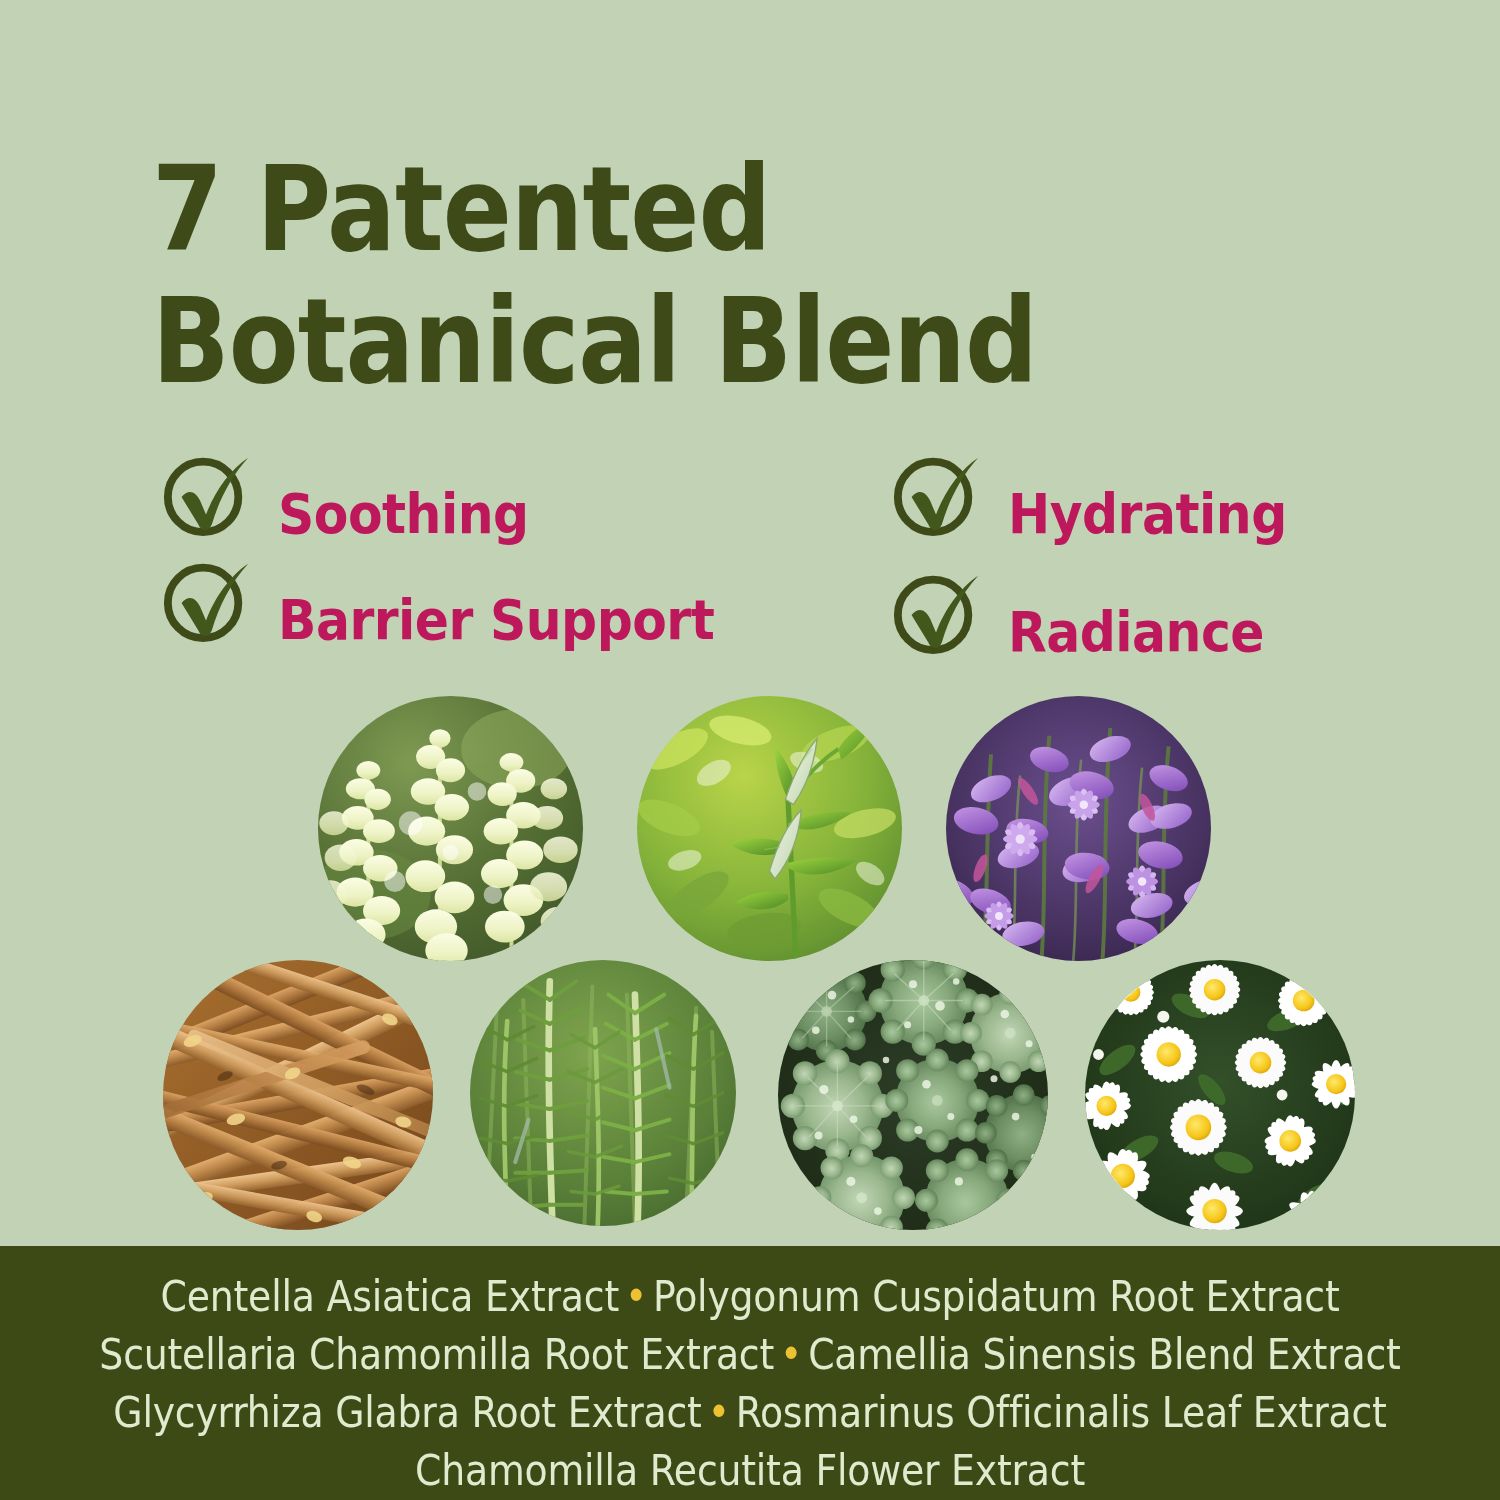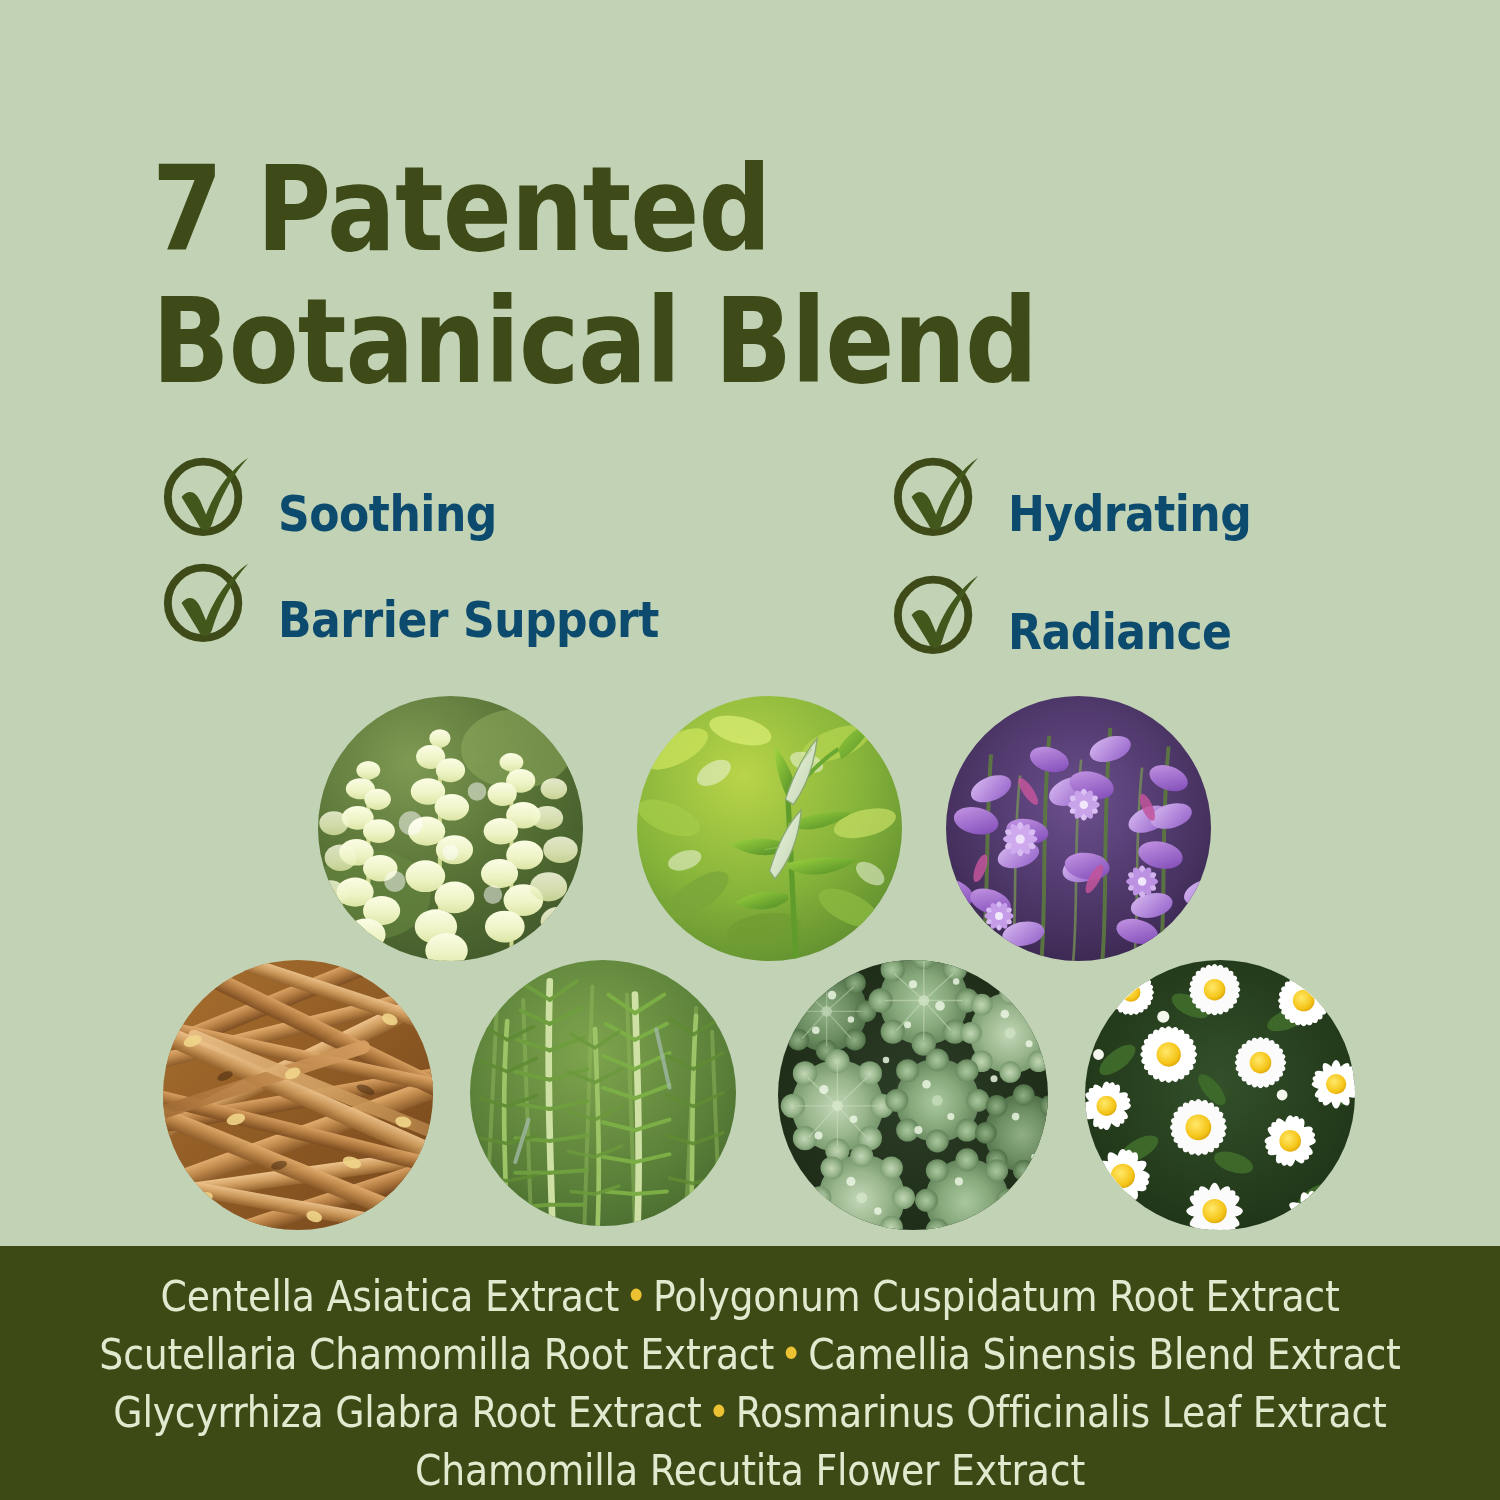--- a/index.html
+++ b/index.html
@@ -32,24 +32,24 @@
   }
   .benefit{
     position:absolute;display:flex;align-items:center;gap:22px;height:96px;
   }
   .b0{left:8px;  top:6px;}
   .b1{left:8px;  top:112px;}
   .b2{left:738px;top:6px;justify-content:flex-end;}
   .b3{left:738px;top:124px;text-align:right;}
   .check-icon{width:98px;height:92px;flex:0 0 auto;display:block;}
   .benefit-label{
-    color:#0c4a6e;
+    color:#be185d;
     font-family:"DejaVu Sans Condensed","Liberation Sans",sans-serif;
     font-weight:bold;
-    font-size:49px;
+    font-size:56px;
     line-height:1;
     white-space:nowrap;
     letter-spacing:-0.5px;
     margin-top:40px;
   }
 
   
   .circles{position:absolute;left:0;top:0;width:1500px;height:1250px;}
   .circle{
     position:absolute;border-radius:50%;overflow:hidden;

